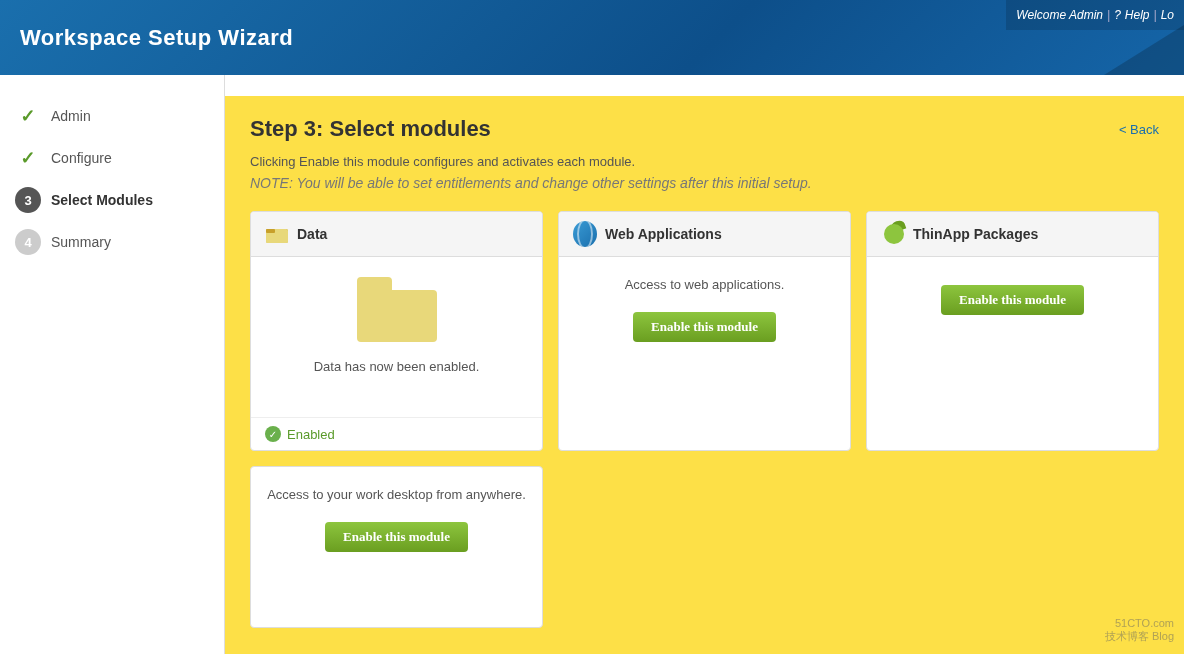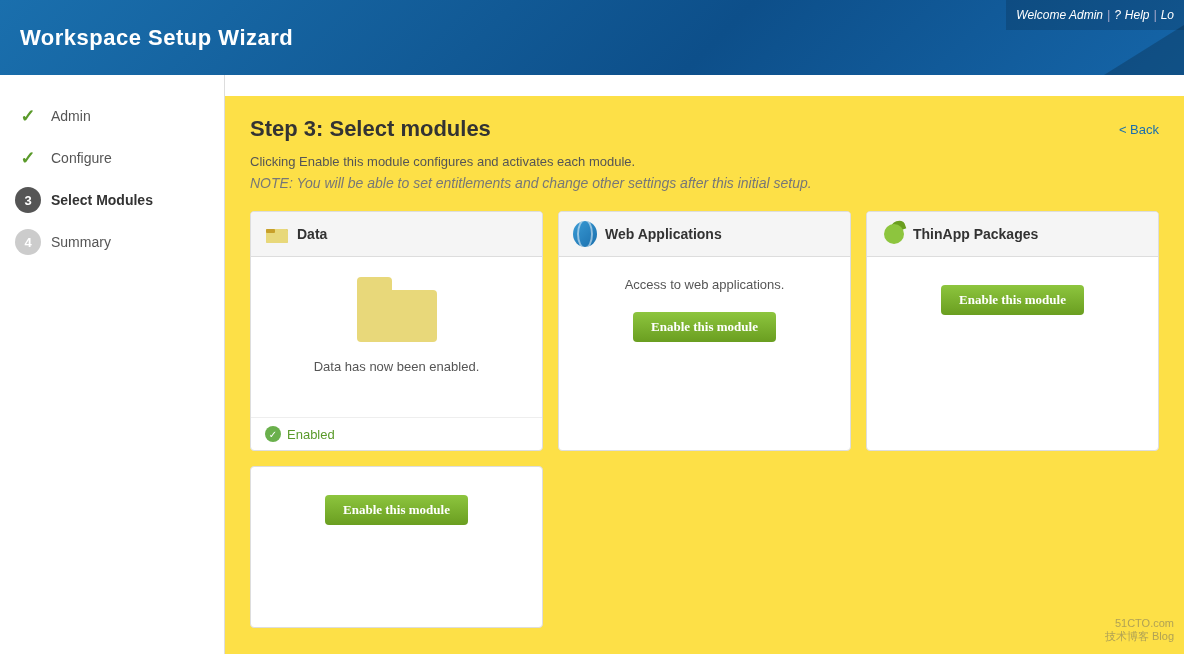--- a/index.html
+++ b/index.html
@@ -426,20 +426,21 @@
           <button class="enable-btn">Enable this module</button>
         </div>
       </div>
 
     </div>
 
     <div class="modules-row-bottom">
 
       <div class="module-card">
         <div class="module-card-body">
+          <span>Access to your work desktop from anywhere.</span>
           <button class="enable-btn">Enable this module</button>
         </div>
       </div>
 
     </div>
   </div>
 </div>
 
 <div class="watermark">
   <div>51CTO.com</div>

